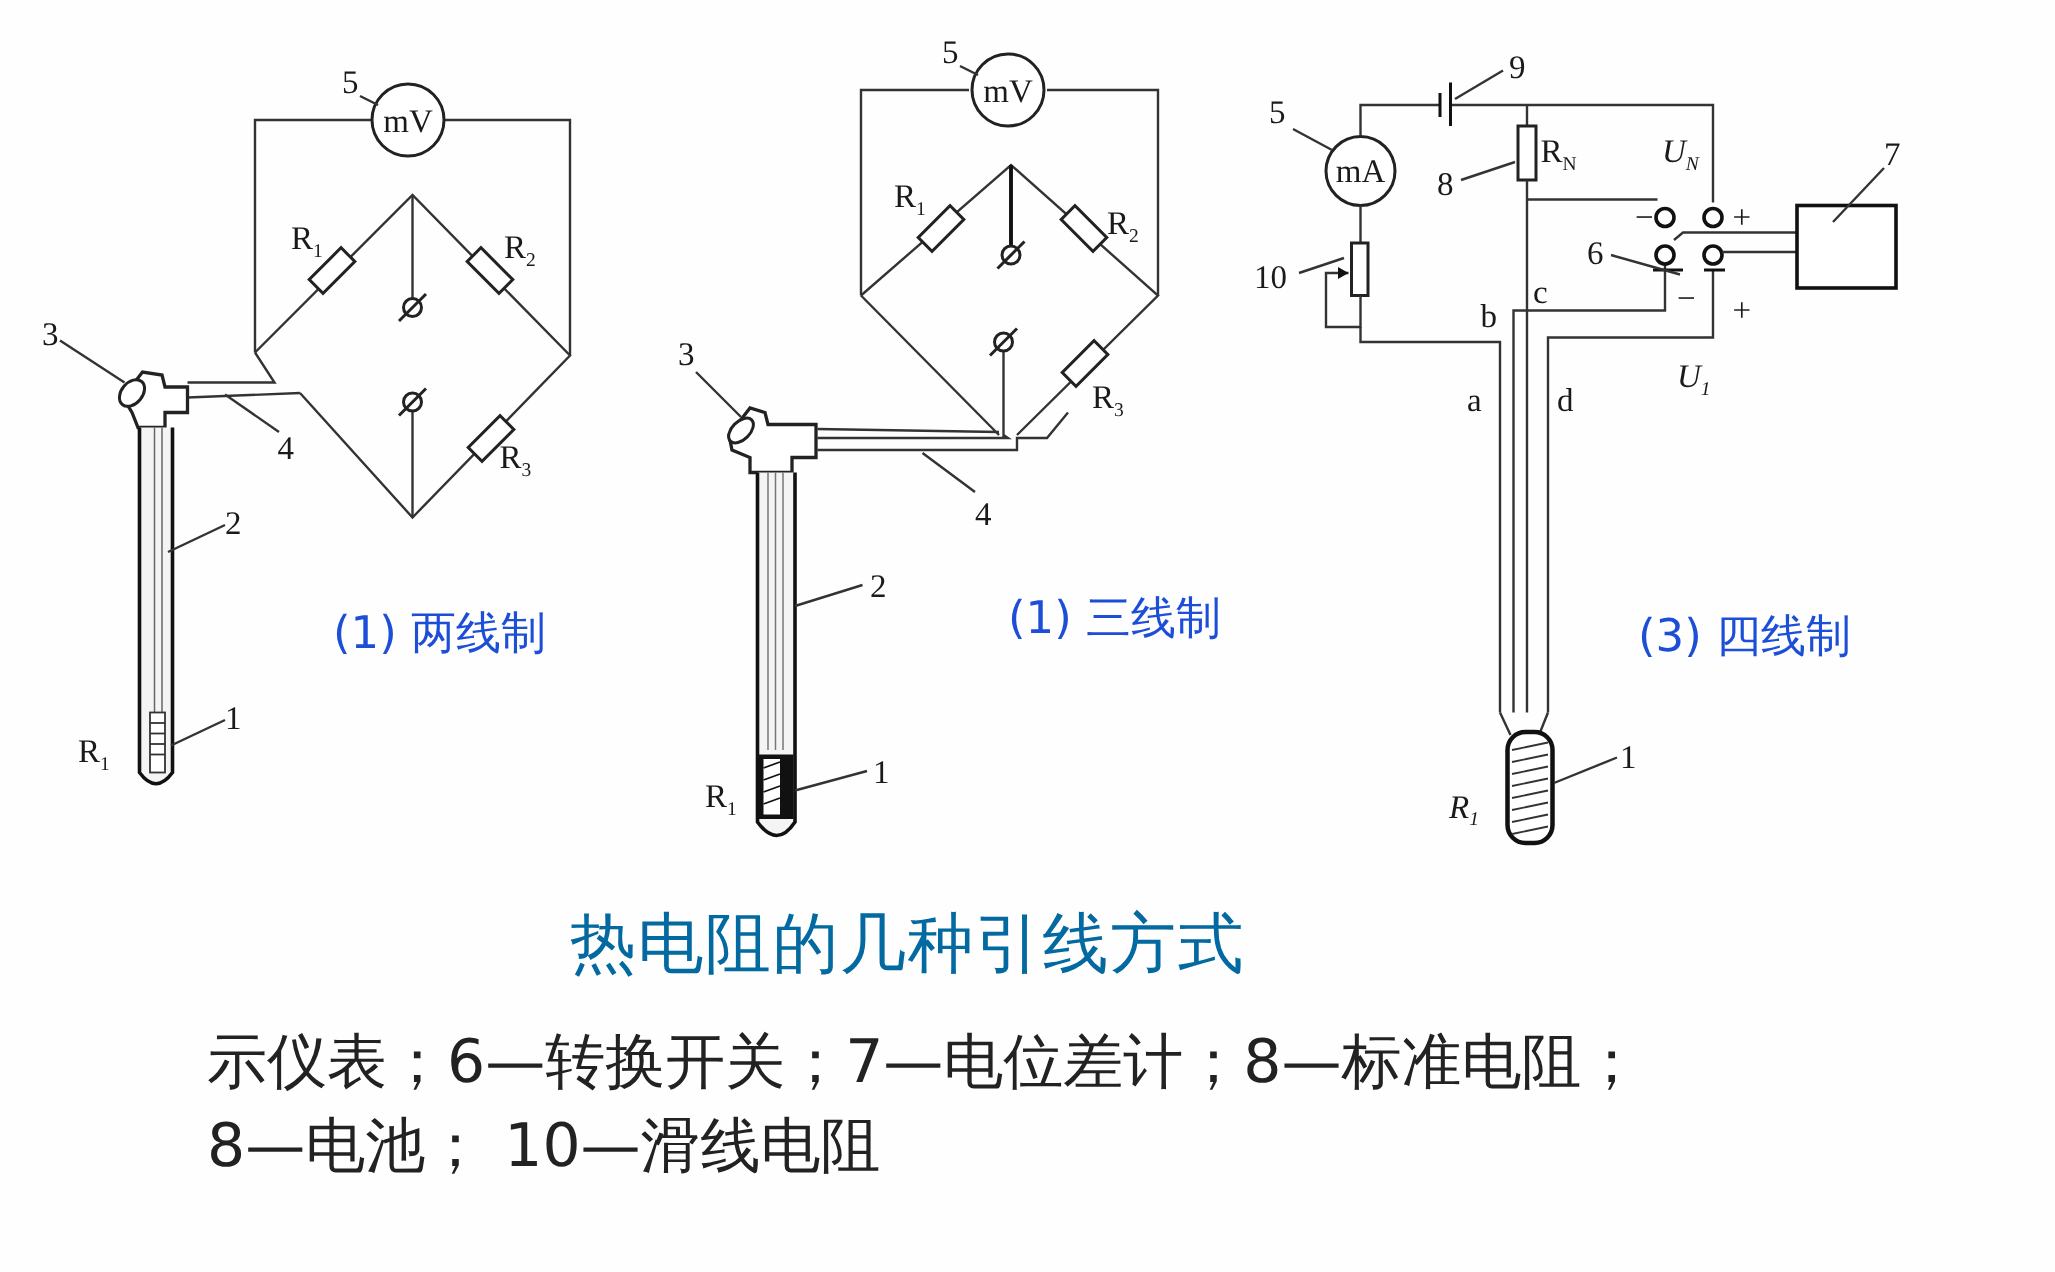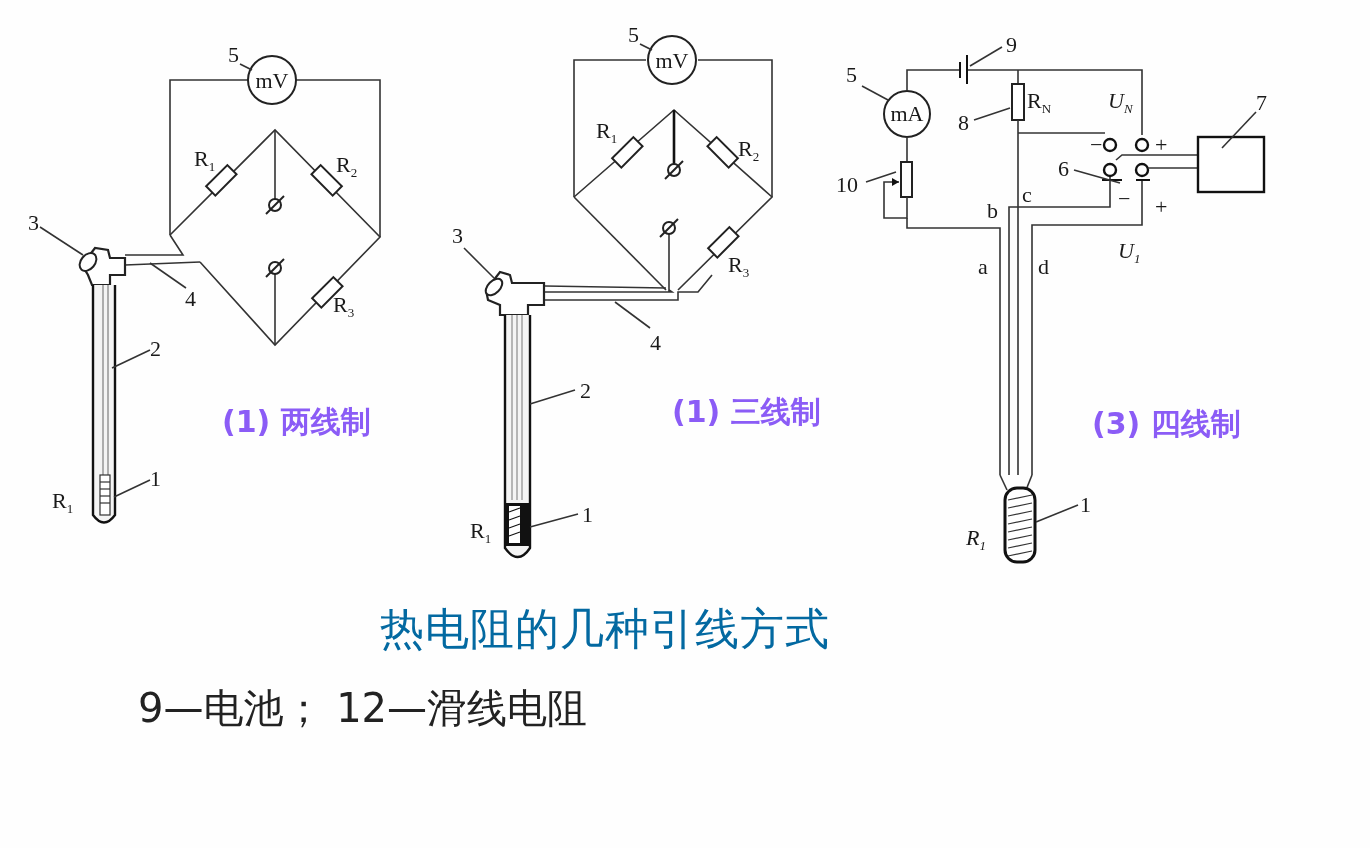--- a/index.html
+++ b/index.html
@@ -2,21 +2,21 @@
 <html><head>
 <meta charset="utf-8">
 <style>
   html,body{margin:0;padding:0;background:#fefefe;}
   body{width:1370px;height:848px;position:relative;overflow:hidden;font-family:"DejaVu Serif",serif;}
   svg.diagram{position:absolute;left:0;top:0;}
   .lbl{font-family:"Liberation Serif","DejaVu Serif",serif;fill:#1a1a1a;font-size:22px;}
   .lbl-i{font-style:italic;}
   .sub{font-size:13px;}
   .wire{stroke:#333;stroke-width:1.6;fill:none;}
-  .caption{position:absolute;font-family:"DejaVu Sans",sans-serif;color:#8b5cf6;font-weight:bold;}
+  .caption{position:absolute;font-family:"DejaVu Sans",sans-serif;color:#1d4ed8;}
   .subcap{font-size:30px;}
   .title{position:absolute;left:380px;top:600px;font-size:44px;font-family:"DejaVu Sans",sans-serif;color:#0369a1;letter-spacing:1px;}
   .legend{position:absolute;left:138px;top:680px;width:1130px;font-family:"DejaVu Sans",sans-serif;font-size:40px;line-height:56px;color:#222;}
   .legend div{white-space:nowrap;}
 </style>
 </head>
 <body>
 
 <svg class="diagram" width="1370" height="600" viewBox="0 0 1370 600">
 
@@ -208,14 +208,15 @@
   </g>
 </svg>
 
 <div class="caption subcap" style="left:222px;top:402px;">(1)  两线制</div>
 <div class="caption subcap" style="left:672px;top:392px;">(1)  三线制</div>
 <div class="caption subcap" style="left:1092px;top:404px;">(3)  四线制</div>
 
 <div class="title">热电阻的几种引线方式</div>
 
 <div class="legend">
-  <div>9—电池； 12—滑线电阻</div>
+  <div>示仪表；6—转换开关；7—电位差计；8—标准电阻；</div>
+  <div>8—电池； 10—滑线电阻</div>
 </div>
 
 </body></html>

